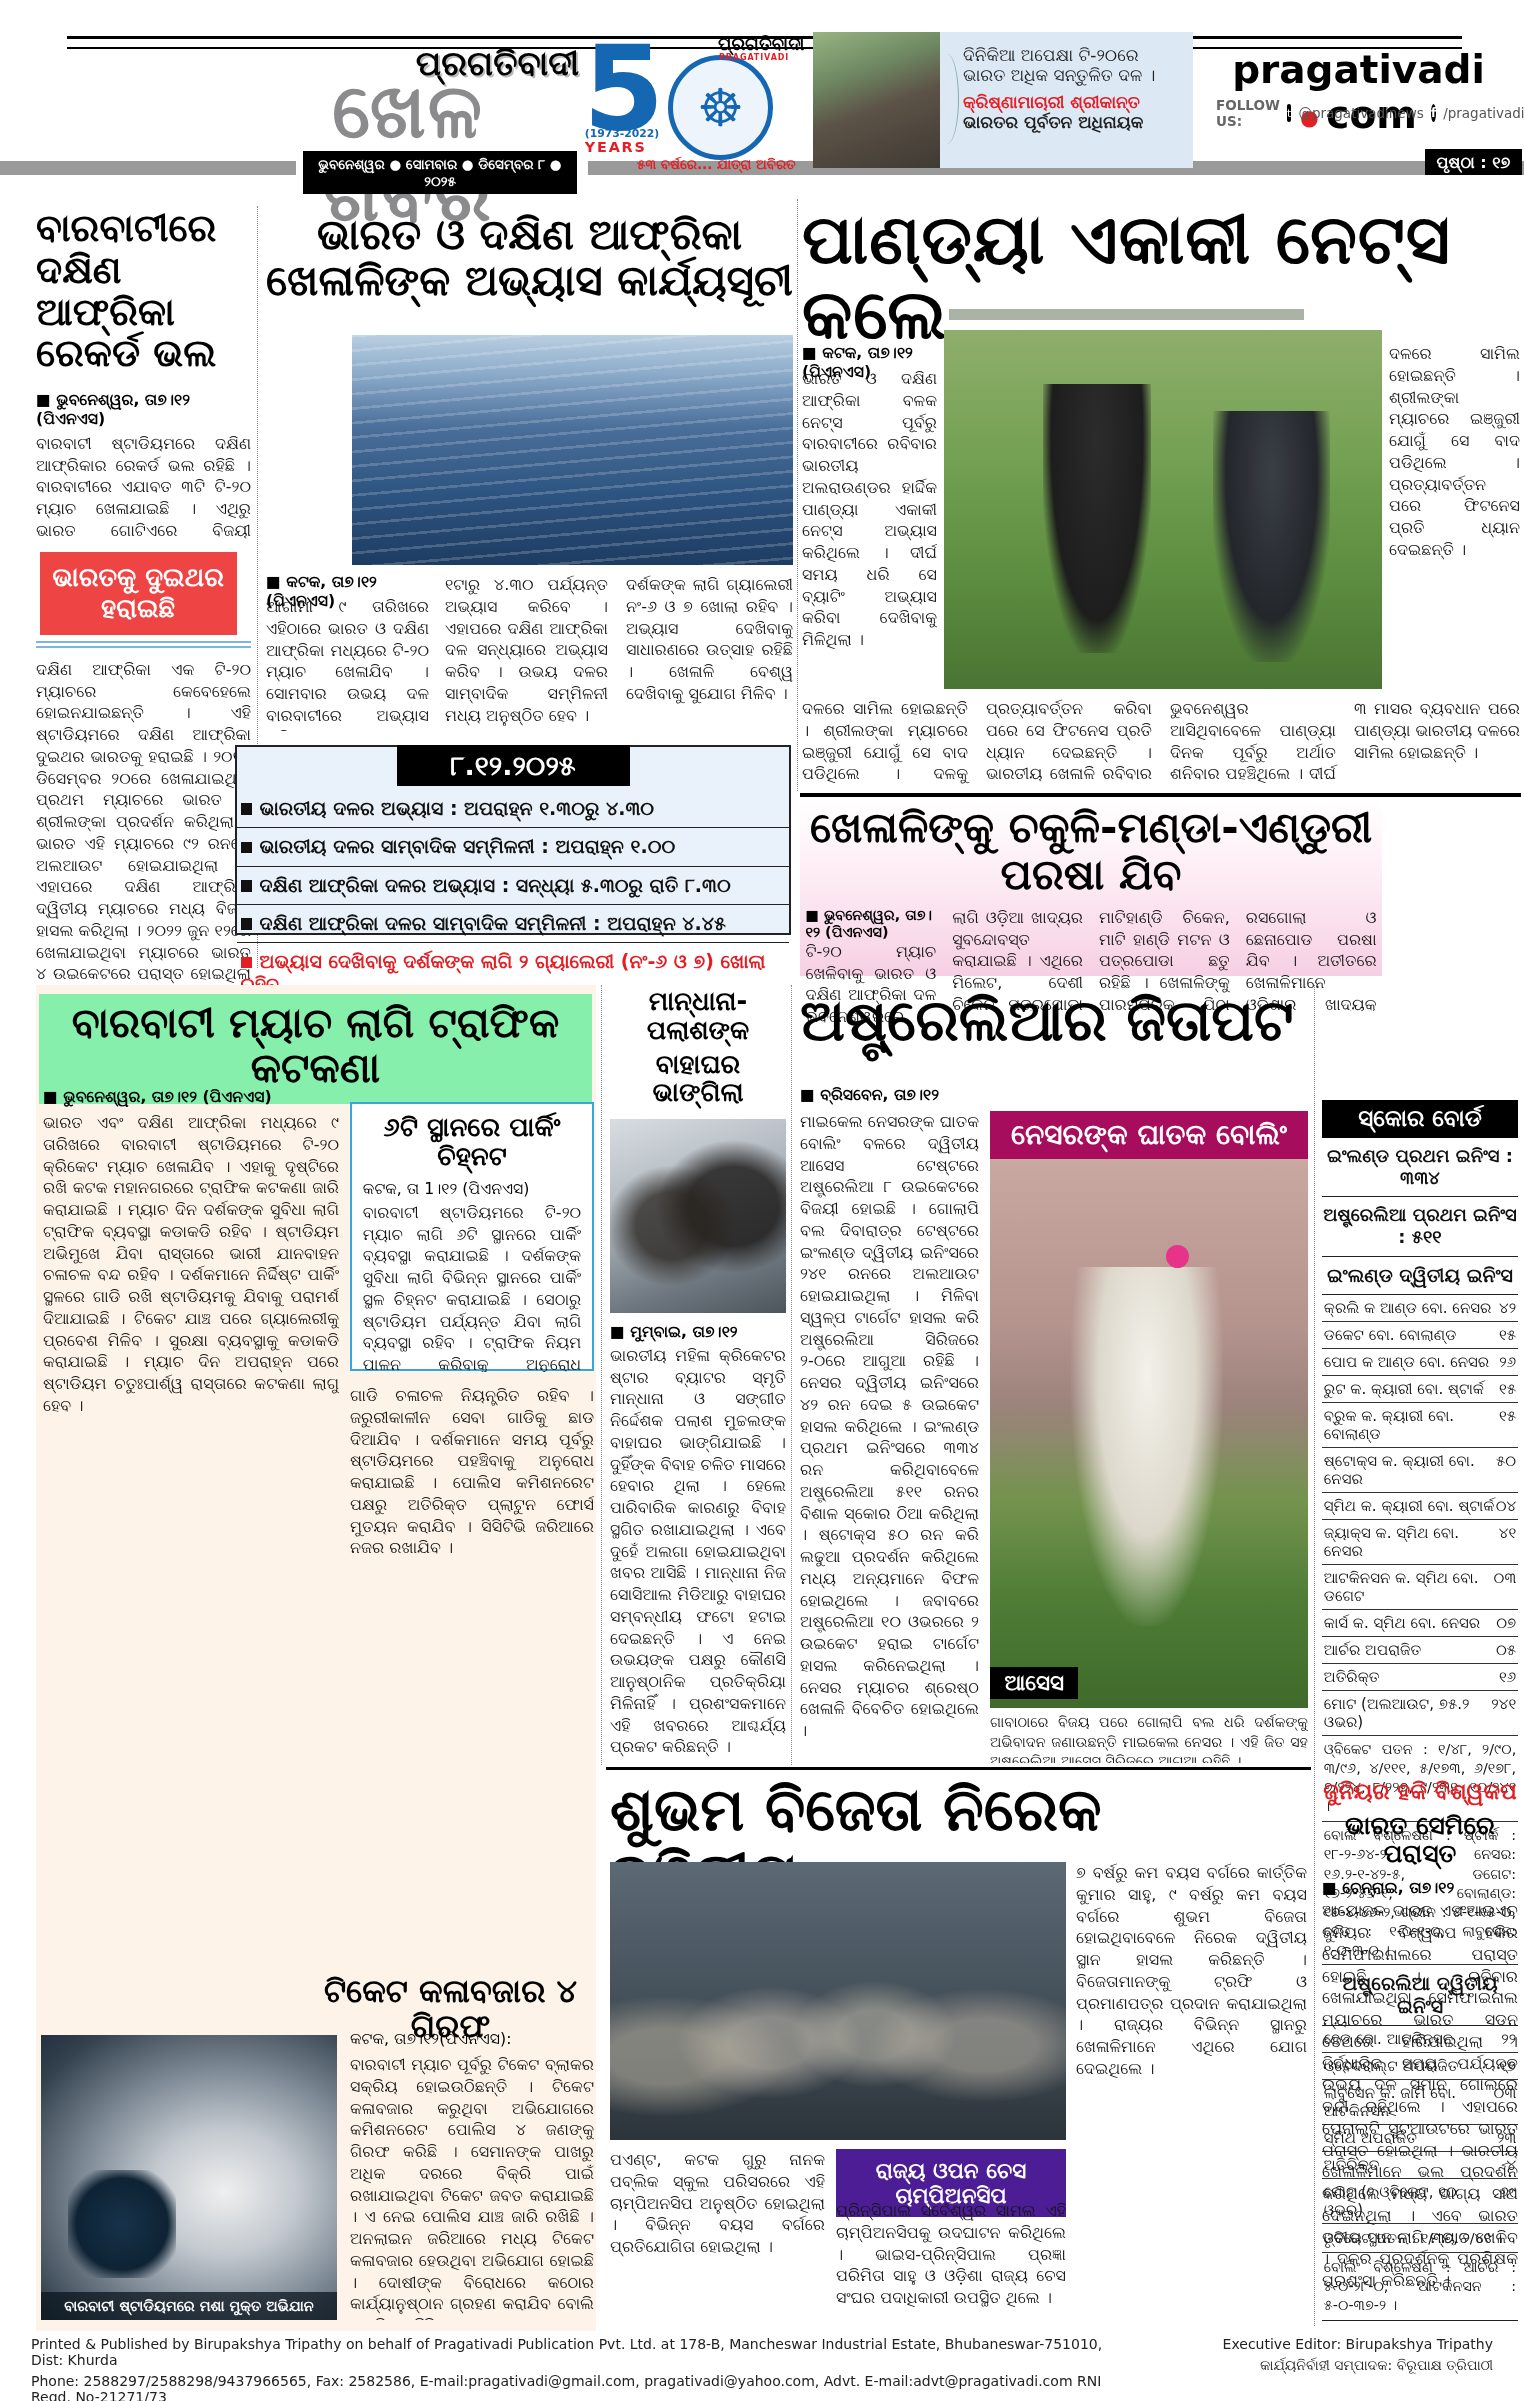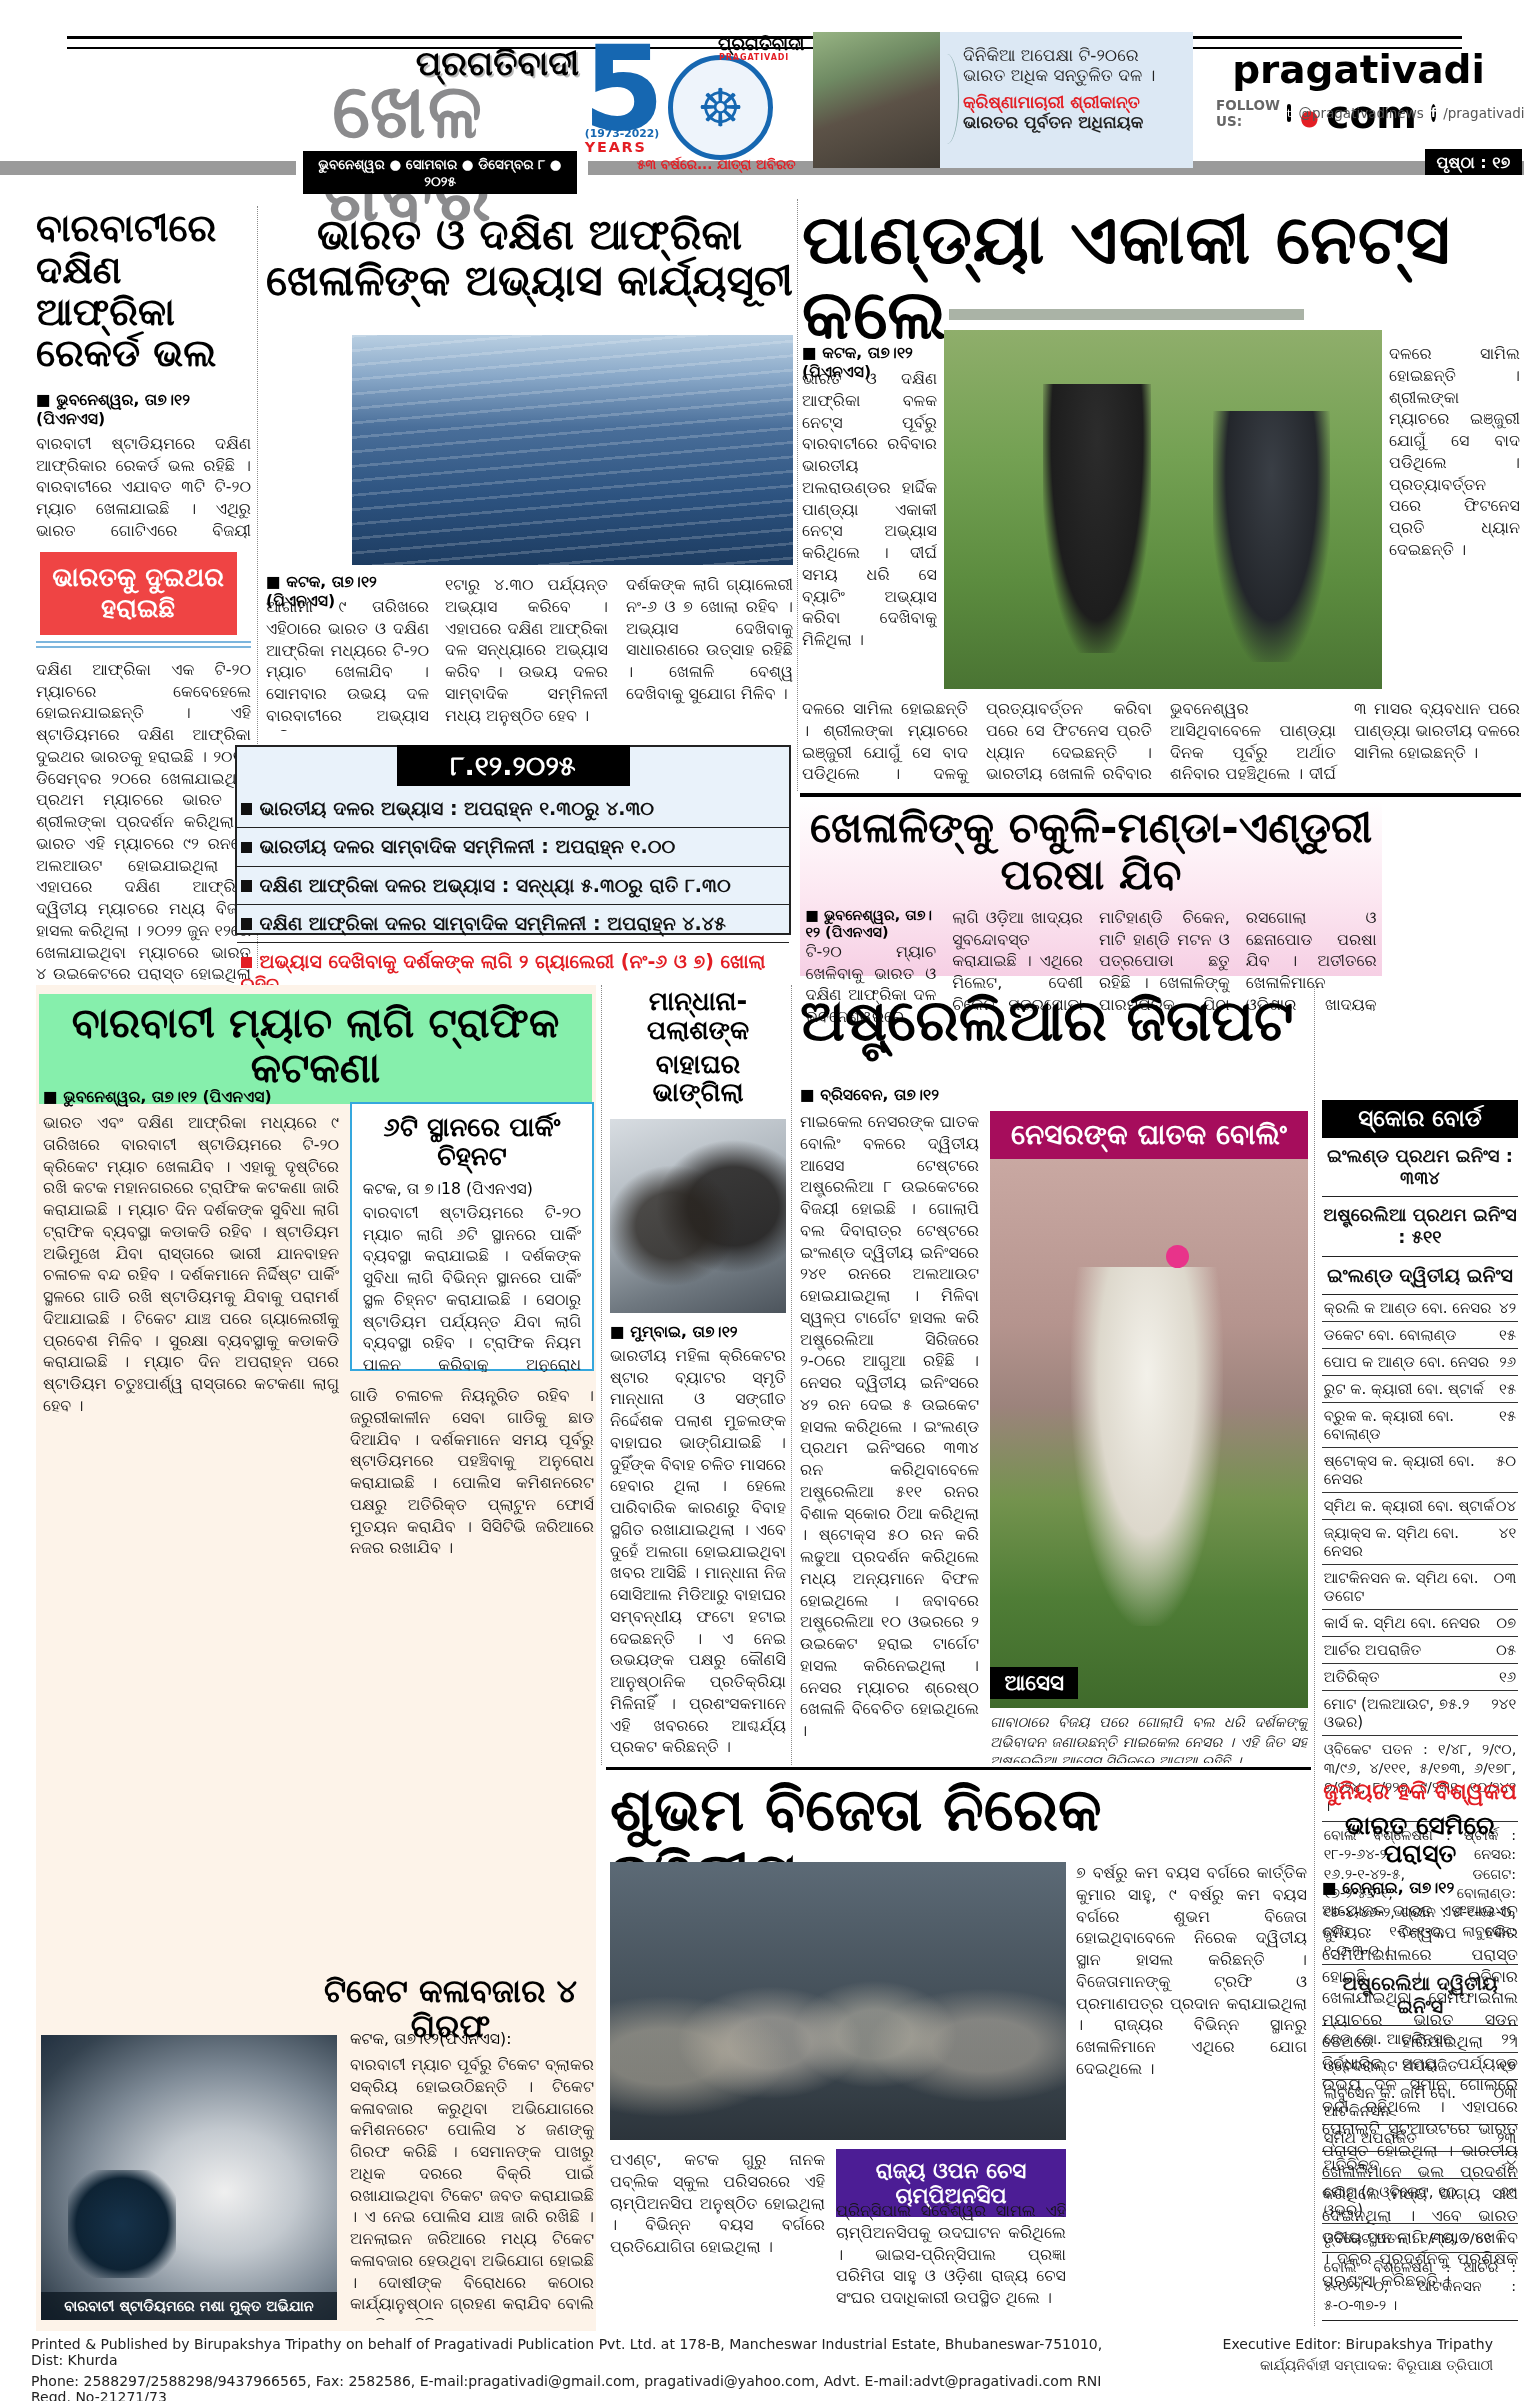--- a/index.html
+++ b/index.html
@@ -139,21 +139,21 @@
   </div>
 
   <div class="abs" style="left:36px;top:985px;width:560px;height:1346px;background:#fdf3e9;"></div>
   <div class="abs hl ctr" style="left:39px;top:994px;width:553px;font-size:41px;background:#86efac;padding:7.2px 0 12.6px 0;">ବାରବାଟୀ ମ୍ୟାଚ ଲାଗି ଟ୍ରାଫିକ କଟକଣା</div>
   <div class="abs" style="left:43px;top:1087px;width:296px;">
     <span class="byline">■ ଭୁବନେଶ୍ୱର, ତା୭।୧୨ (ପିଏନଏସ)</span>
   </div>
   <div class="abs body" style="left:43px;top:1112px;width:296px;height:843px;column-count:1;">ଭାରତ ଏବଂ ଦକ୍ଷିଣ ଆଫ୍ରିକା ମଧ୍ୟରେ ୯ ତାରିଖରେ ବାରବାଟୀ ଷ୍ଟାଡିୟମରେ ଟି-୨୦ କ୍ରିକେଟ ମ୍ୟାଚ ଖେଳାଯିବ । ଏହାକୁ ଦୃଷ୍ଟିରେ ରଖି କଟକ ମହାନଗରରେ ଟ୍ରାଫିକ କଟକଣା ଜାରି କରାଯାଇଛି । ମ୍ୟାଚ ଦିନ ଦର୍ଶକଙ୍କ ସୁବିଧା ଲାଗି ଟ୍ରାଫିକ ବ୍ୟବସ୍ଥା କଡାକଡି ରହିବ । ଷ୍ଟାଡିୟମ ଅଭିମୁଖେ ଯିବା ରାସ୍ତାରେ ଭାରୀ ଯାନବାହନ ଚଳାଚଳ ବନ୍ଦ ରହିବ । ଦର୍ଶକମାନେ ନିର୍ଦ୍ଦିଷ୍ଟ ପାର୍କିଂ ସ୍ଥଳରେ ଗାଡି ରଖି ଷ୍ଟାଡିୟମକୁ ଯିବାକୁ ପରାମର୍ଶ ଦିଆଯାଇଛି । ଟିକେଟ ଯାଞ୍ଚ ପରେ ଗ୍ୟାଲେରୀକୁ ପ୍ରବେଶ ମିଳିବ । ସୁରକ୍ଷା ବ୍ୟବସ୍ଥାକୁ କଡାକଡି କରାଯାଇଛି । ମ୍ୟାଚ ଦିନ ଅପରାହ୍ନ ପରେ ଷ୍ଟାଡିୟମ ଚତୁଃପାର୍ଶ୍ୱ ରାସ୍ତାରେ କଟକଣା ଲାଗୁ ହେବ ।</div>
   <div class="abs" style="left:350px;top:1102px;width:244px;height:269px;background:#fff;border:2.7px solid #35a7dd;box-sizing:border-box;padding:9px 10.8px;">
     <div class="hl ctr" style="font-size:26px;">୬ଟି ସ୍ଥାନରେ ପାର୍କିଂ ଚିହ୍ନଟ</div>
-    <div class="byline" style="margin-top:9px;font-weight:normal;">କଟକ, ତା ୭।18 (ପିଏନଏସ)</div>
+    <div class="byline" style="margin-top:9px;font-weight:normal;">କଟକ, ତା 1।୧୨ (ପିଏନଏସ)</div>
     <div class="body" style="margin-top:3.6px;height:170px;">ବାରବାଟୀ ଷ୍ଟାଡିୟମରେ ଟି-୨୦ ମ୍ୟାଚ ଲାଗି ୬ଟି ସ୍ଥାନରେ ପାର୍କିଂ ବ୍ୟବସ୍ଥା କରାଯାଇଛି । ଦର୍ଶକଙ୍କ ସୁବିଧା ଲାଗି ବିଭିନ୍ନ ସ୍ଥାନରେ ପାର୍କିଂ ସ୍ଥଳ ଚିହ୍ନଟ କରାଯାଇଛି । ସେଠାରୁ ଷ୍ଟାଡିୟମ ପର୍ଯ୍ୟନ୍ତ ଯିବା ଲାଗି ବ୍ୟବସ୍ଥା ରହିବ । ଟ୍ରାଫିକ ନିୟମ ପାଳନ କରିବାକୁ ଅନୁରୋଧ କରାଯାଇଛି ।</div>
   </div>
   <div class="abs body" style="left:350px;top:1385px;width:244px;height:571px;">ଗାଡି ଚଳାଚଳ ନିୟନ୍ତ୍ରିତ ରହିବ । ଜରୁରୀକାଳୀନ ସେବା ଗାଡିକୁ ଛାଡ ଦିଆଯିବ । ଦର୍ଶକମାନେ ସମୟ ପୂର୍ବରୁ ଷ୍ଟାଡିୟମରେ ପହଞ୍ଚିବାକୁ ଅନୁରୋଧ କରାଯାଇଛି । ପୋଲିସ କମିଶନରେଟ ପକ୍ଷରୁ ଅତିରିକ୍ତ ପ୍ଲାଟୁନ ଫୋର୍ସ ମୁତୟନ କରାଯିବ । ସିସିଟିଭି ଜରିଆରେ ନଜର ରଖାଯିବ ।</div>
 
   <div class="abs hl ctr" style="left:305px;top:1974px;width:291px;font-size:32px;">ଟିକେଟ କଳାବଜାର ୪ ଗିରଫ</div>
   <div class="abs" style="left:350px;top:2029px;width:244px;">
     <span class="byline" style="font-weight:normal;">କଟକ, ତା୭।୧୨(ପିଏନଏସ):</span>
   </div>
   <div class="abs body" style="left:350px;top:2054px;width:244px;height:266px;">ବାରବାଟୀ ମ୍ୟାଚ ପୂର୍ବରୁ ଟିକେଟ ବ୍ଲାକର ସକ୍ରିୟ ହୋଇଉଠିଛନ୍ତି । ଟିକେଟ କଳାବଜାର କରୁଥିବା ଅଭିଯୋଗରେ କମିଶନରେଟ ପୋଲିସ ୪ ଜଣଙ୍କୁ ଗିରଫ କରିଛି । ସେମାନଙ୍କ ପାଖରୁ ଅଧିକ ଦରରେ ବିକ୍ରି ପାଇଁ ରଖାଯାଇଥିବା ଟିକେଟ ଜବତ କରାଯାଇଛି । ଏ ନେଇ ପୋଲିସ ଯାଞ୍ଚ ଜାରି ରଖିଛି । ଅନଲାଇନ ଜରିଆରେ ମଧ୍ୟ ଟିକେଟ କଳାବଜାର ହେଉଥିବା ଅଭିଯୋଗ ହୋଇଛି । ଦୋଷୀଙ୍କ ବିରୋଧରେ କଠୋର କାର୍ଯ୍ୟାନୁଷ୍ଠାନ ଗ୍ରହଣ କରାଯିବ ବୋଲି ପୋଲିସ କହିଛି ।</div>
 
@@ -176,21 +176,21 @@
   <div class="abs" style="left:800px;top:1085px;width:179px;">
     <span class="byline">■ ବ୍ରିସବେନ, ତା୭।୧୨</span>
   </div>
   <div class="abs body" style="left:800px;top:1111px;width:179px;height:651px;">ମାଇକେଲ ନେସରଙ୍କ ଘାତକ ବୋଲିଂ ବଳରେ ଦ୍ୱିତୀୟ ଆସେସ ଟେଷ୍ଟରେ ଅଷ୍ଟ୍ରେଲିଆ ୮ ଉଇକେଟରେ ବିଜୟୀ ହୋଇଛି । ଗୋଲାପି ବଲ ଦିବାରାତ୍ର ଟେଷ୍ଟରେ ଇଂଲଣ୍ଡ ଦ୍ୱିତୀୟ ଇନିଂସରେ ୨୪୧ ରନରେ ଅଲଆଉଟ ହୋଇଯାଇଥିଲା । ମିଳିବା ସ୍ୱଳ୍ପ ଟାର୍ଗେଟ ହାସଲ କରି ଅଷ୍ଟ୍ରେଲିଆ ସିରିଜରେ ୨-୦ରେ ଆଗୁଆ ରହିଛି । ନେସର ଦ୍ୱିତୀୟ ଇନିଂସରେ ୪୨ ରନ ଦେଇ ୫ ଉଇକେଟ ହାସଲ କରିଥିଲେ । ଇଂଲଣ୍ଡ ପ୍ରଥମ ଇନିଂସରେ ୩୩୪ ରନ କରିଥିବାବେଳେ ଅଷ୍ଟ୍ରେଲିଆ ୫୧୧ ରନର ବିଶାଳ ସ୍କୋର ଠିଆ କରିଥିଲା । ଷ୍ଟୋକ୍ସ ୫୦ ରନ କରି ଲଢୁଆ ପ୍ରଦର୍ଶନ କରିଥିଲେ ମଧ୍ୟ ଅନ୍ୟମାନେ ବିଫଳ ହୋଇଥିଲେ । ଜବାବରେ ଅଷ୍ଟ୍ରେଲିଆ ୧୦ ଓଭରରେ ୨ ଉଇକେଟ ହରାଇ ଟାର୍ଗେଟ ହାସଲ କରିନେଇଥିଲା । ନେସର ମ୍ୟାଚର ଶ୍ରେଷ୍ଠ ଖେଳାଳି ବିବେଚିତ ହୋଇଥିଲେ ।</div>
   <div class="abs ctr" style="left:990px;top:1111px;width:318px;background:#a60d5c;color:#fff;font-size:28px;font-weight:bold;padding:7.2px 0;">ନେସରଙ୍କ ଘାତକ ବୋଲିଂ</div>
   <div class="abs photo" style="left:990px;top:1159px;width:318px;height:549px;background:linear-gradient(180deg,#c9a8a2 0%,#b5948e 30%,#9c837c 45%,#74934e 62%,#4f7d36 80%,#3f6a2b 100%);">
     <div style="position:absolute;left:81px;top:108px;width:152px;height:359px;background:radial-gradient(ellipse at 50% 30%,#f3f1ea 0%,#ddd8cc 45%,rgba(0,0,0,0) 72%);"></div>
     <div style="position:absolute;left:176px;top:86px;width:23px;height:23px;border-radius:50%;background:#e8338a;"></div>
     <div style="position:absolute;left:0;bottom:9px;background:#000;color:#fff;font-size:21.5px;font-weight:bold;padding:3.6px 14.4px;">ଆସେସ</div>
   </div>
-  <div class="abs body" style="left:990px;top:1713px;width:318px;height:50px;font-size:14.4px;font-style:italic;">ଗାବାଠାରେ ବିଜୟ ପରେ ଗୋଲାପି ବଲ ଧରି ଦର୍ଶକଙ୍କୁ ଅଭିବାଦନ ଜଣାଉଛନ୍ତି ମାଇକେଲ ନେସର । ଏହି ଜିତ ସହ ଅଷ୍ଟ୍ରେଲିଆ ଆସେସ ସିରିଜରେ ଆଗୁଆ ରହିଛି ।</div>
+  <div class="abs body" style="left:990px;top:1713px;width:318px;height:50px;font-size:14.4px;">ଗାବାଠାରେ ବିଜୟ ପରେ ଗୋଲାପି ବଲ ଧରି ଦର୍ଶକଙ୍କୁ ଅଭିବାଦନ ଜଣାଉଛନ୍ତି ମାଇକେଲ ନେସର । ଏହି ଜିତ ସହ ଅଷ୍ଟ୍ରେଲିଆ ଆସେସ ସିରିଜରେ ଆଗୁଆ ରହିଛି ।</div>
 
   <div class="abs" style="left:1322px;top:1100px;width:196px;">
     <div class="ctr" style="background:#000;color:#fff;font-size:23px;font-weight:bold;padding:5.4px 0;">ସ୍କୋର ବୋର୍ଡ</div>
     <div class="ctr" style="font-size:18px;font-weight:bold;padding:7.2px 0;border-bottom:1.8px solid #222;">ଇଂଲଣ୍ଡ ପ୍ରଥମ ଇନିଂସ : ୩୩୪</div>
     <div class="ctr" style="font-size:18px;font-weight:bold;padding:7.2px 0;border-bottom:1.8px solid #222;">ଅଷ୍ଟ୍ରେଲିଆ ପ୍ରଥମ ଇନିଂସ : ୫୧୧</div>
     <div class="ctr" style="font-size:19px;font-weight:bold;padding:7.2px 0;border-bottom:1.8px solid #222;">ଇଂଲଣ୍ଡ ଦ୍ୱିତୀୟ ଇନିଂସ</div>
     <div class="sb-row">
         <span>କ୍ରଲି କ ଆଣ୍ଡ ବୋ. ନେସର</span>
         <span>୪୨</span>
       </div>

